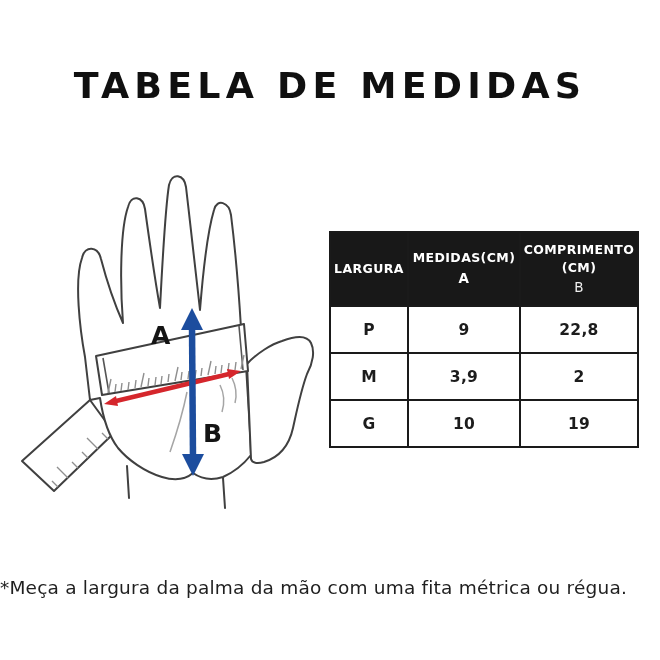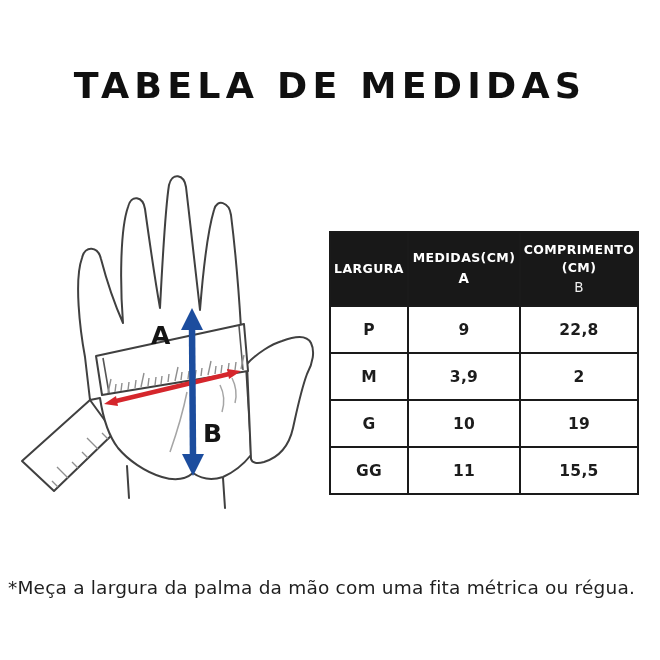--- a/index.html
+++ b/index.html
@@ -28,21 +28,21 @@
     font-size:12.5px;font-weight:bold;letter-spacing:0.4px;line-height:1.45;
   }
   .size-table th + th{border-left-color:#454545;}
   .size-table td{
     height:45px;background:#ffffff;color:#1c1c1c;
     font-size:15.5px;font-weight:bold;letter-spacing:0.3px;
   }
   .th-sub{font-size:13.5px;margin-top:2px;}
   .th-sub-light{font-size:13.5px;font-weight:normal;color:#efefef;margin-top:1px;}
   .footer-note{
-    position:absolute;top:577px;left:0;right:17px;text-align:center;
+    position:absolute;top:577px;left:0;right:17px;text-align:left;
     font-size:18.5px;color:#1f1f1f;letter-spacing:0.2px;
   }
 </style>
 </head>
 <body>
 
 <div class="title">TABELA DE MEDIDAS</div>
 
 <div class="hand-wrap">
   <svg viewBox="0 0 310 360" xmlns="http://www.w3.org/2000/svg">
@@ -129,21 +129,16 @@
     <tr>
       <td>M</td>
       <td>3,9</td>
       <td>2</td>
     </tr>
     <tr>
       <td>G</td>
       <td>10</td>
       <td>19</td>
     </tr>
-    <tr>
-      <td>GG</td>
-      <td>11</td>
-      <td>15,5</td>
-    </tr>
   </tbody>
 </table>
 
 <div class="footer-note">*Meça a largura da palma da mão com uma fita métrica ou régua.</div>
 
 </body></html>

